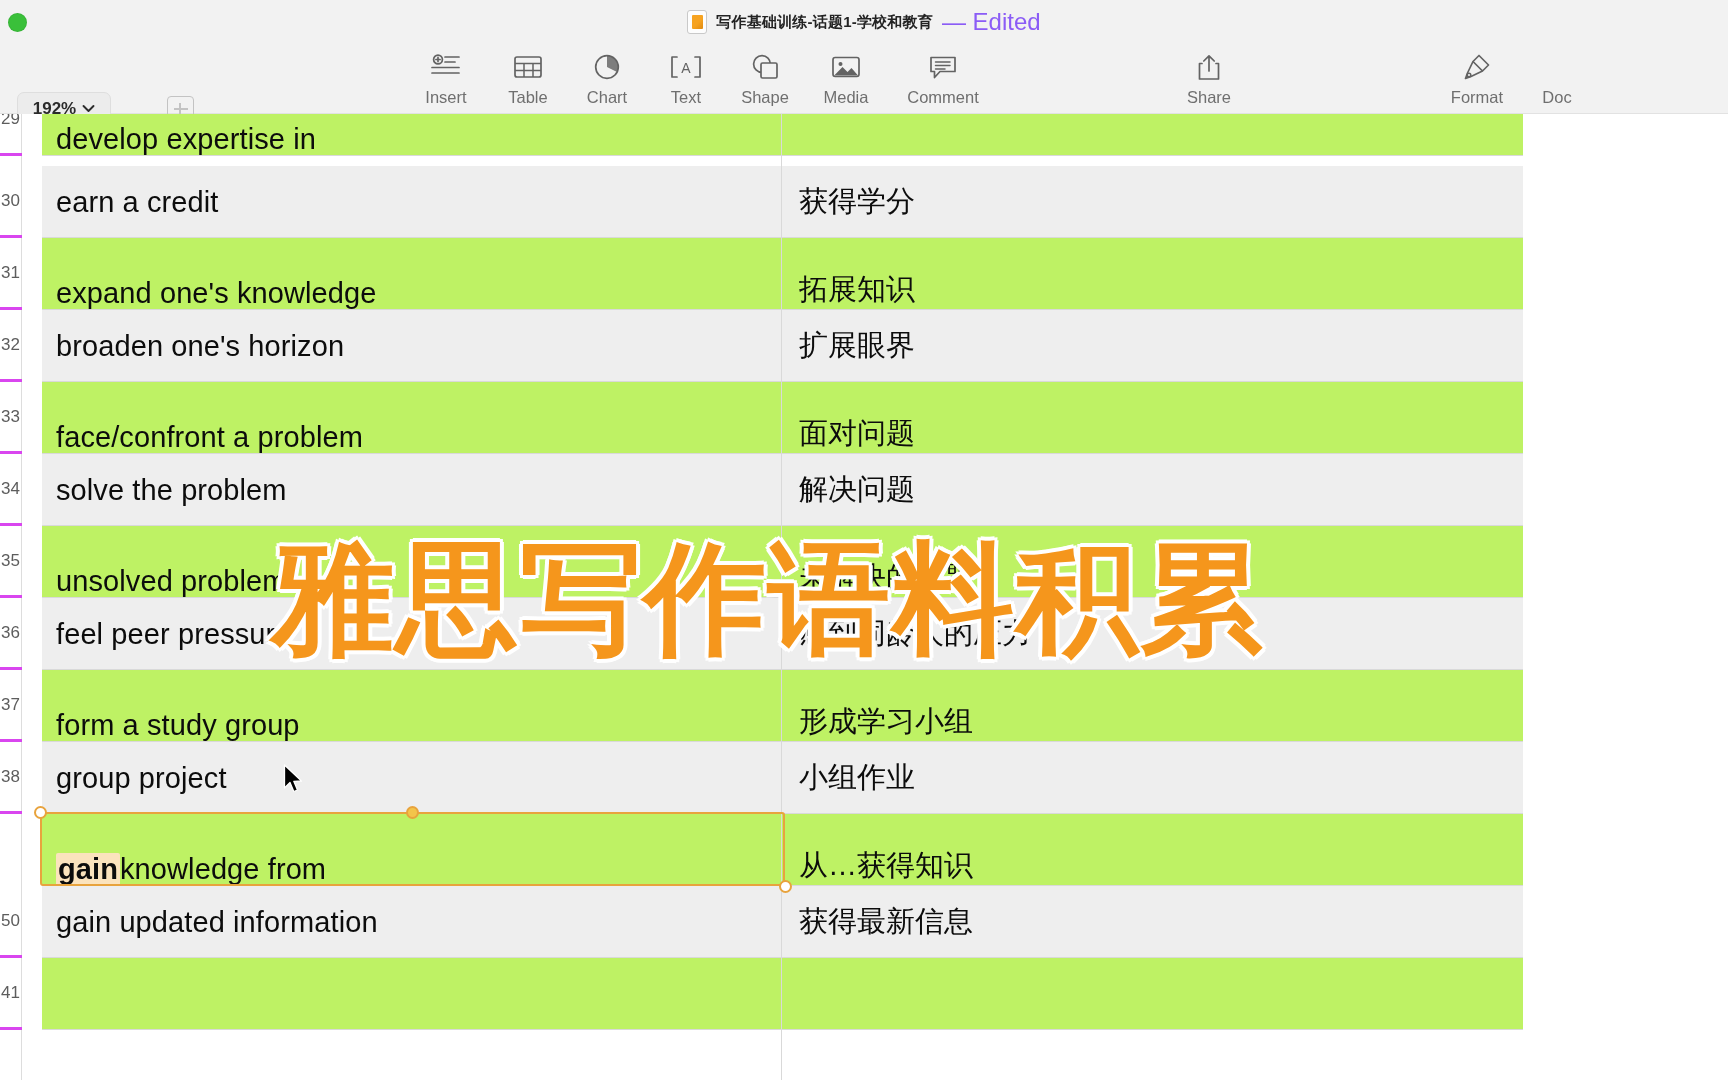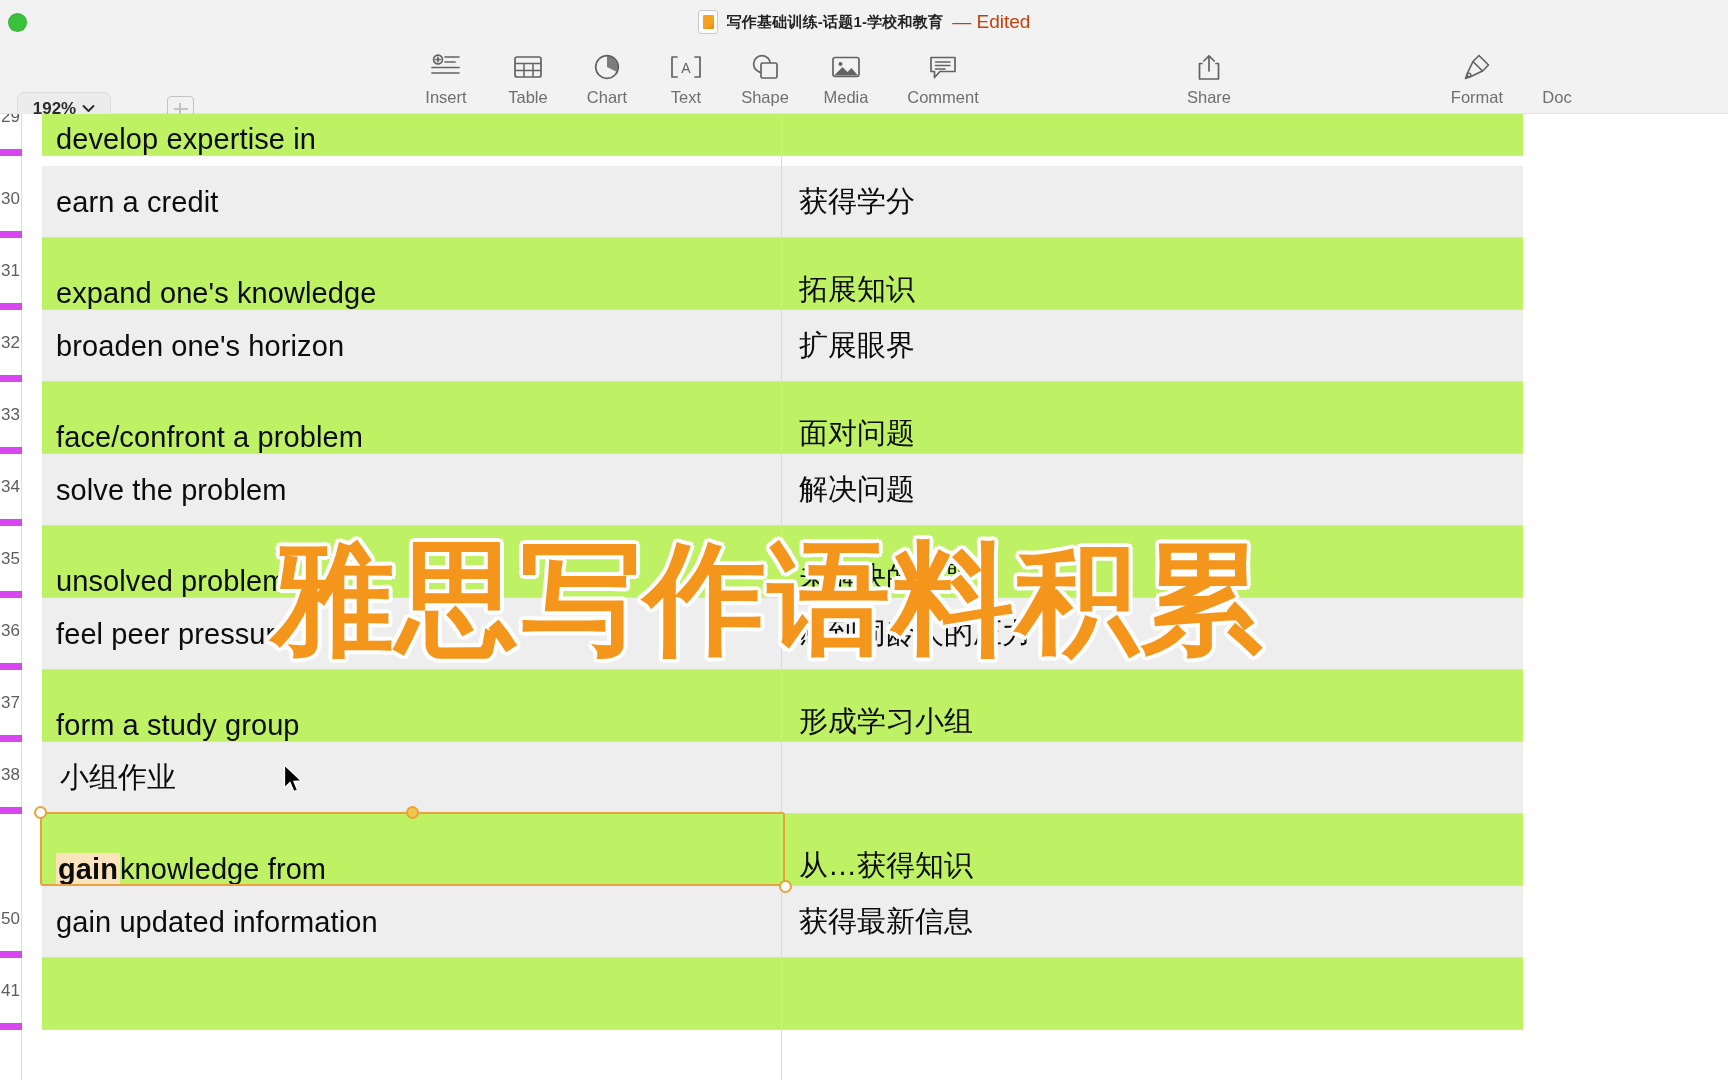--- a/index.html
+++ b/index.html
@@ -31,21 +31,21 @@
   .doc-icon::after {
     content: ""; position: absolute; left: 4px; top: 4px;
     width: 11px; height: 14px;
     background: linear-gradient(135deg, #f6a321 0%, #f6a321 55%, #e08a10 100%);
     border-radius: 1px;
   }
   .doc-title {
     font-size: 15px; font-weight: bold; color: #232323;
     letter-spacing: .2px; white-space: nowrap;
   }
-  .doc-edited { font-size: 19px; color: #c2410c; white-space: nowrap; }
+  .doc-edited { font-size: 24px; color: #8b5cf6; white-space: nowrap; }
 
   
   .toolbar {
     position: absolute; left: 0; top: 44px; width: 1728px; height: 70px;
     background: #f2f2f2;
     border-bottom: 1px solid #e2e2e2;
   }
   .tb-item {
     position: absolute; top: 6px;
     display: flex; flex-direction: column; align-items: center;
@@ -85,21 +85,21 @@
     position: absolute; left: 0; top: 114px; width: 1728px; height: 966px;
     background: #ffffff; overflow: hidden;
   }
   
   .gutter {
     position: absolute; left: 0; top: 0; width: 22px; height: 966px;
     background: #ffffff; border-right: 1px solid #dddddd;
   }
   .gutter-cell {
     position: absolute; left: 0; width: 22px;
-    border-bottom: 7px solid #d946ef;
+    border-bottom: 3px solid #d946ef;
     display: flex; align-items: center; justify-content: flex-end;
     padding-right: 2px;
     font-size: 17px; color: #5d5d5d; overflow: hidden;
   }
   .gutter-cell.sel { background: #5eead4; margin-left: 46px; }
 
   
   .tbl { position: absolute; left: 42px; top: 0; width: 1481px; }
   .row { position: absolute; left: 0; width: 1481px; display: flex; }
   .row.alt { background: #eeeeee; }
@@ -327,20 +327,21 @@
         </div>
         <div class="row alt" style="top: 484px; height: 72px;">
           <div class="cell-en">feel peer pressure</div>
           <div class="cell-zh">感到同龄人的压力</div>
         </div>
         <div class="row plain" style="top: 556px; height: 72px;">
           <div class="cell-en">form a study group</div>
           <div class="cell-zh">形成学习小组</div>
         </div>
         <div class="row alt" style="top: 628px; height: 72px;">
+          <div class="cell-en">group project</div>
           <div class="cell-zh">小组作业</div>
         </div>
         <div class="row plain" style="top: 700px; height: 72px;">
           <div class="cell-en">
             <span class="hl-bold">gain</span>
             <span> knowledge from</span>
           </div>
           <div class="cell-zh">从…获得知识</div>
         </div>
         <div class="row alt" style="top: 772px; height: 72px;">

